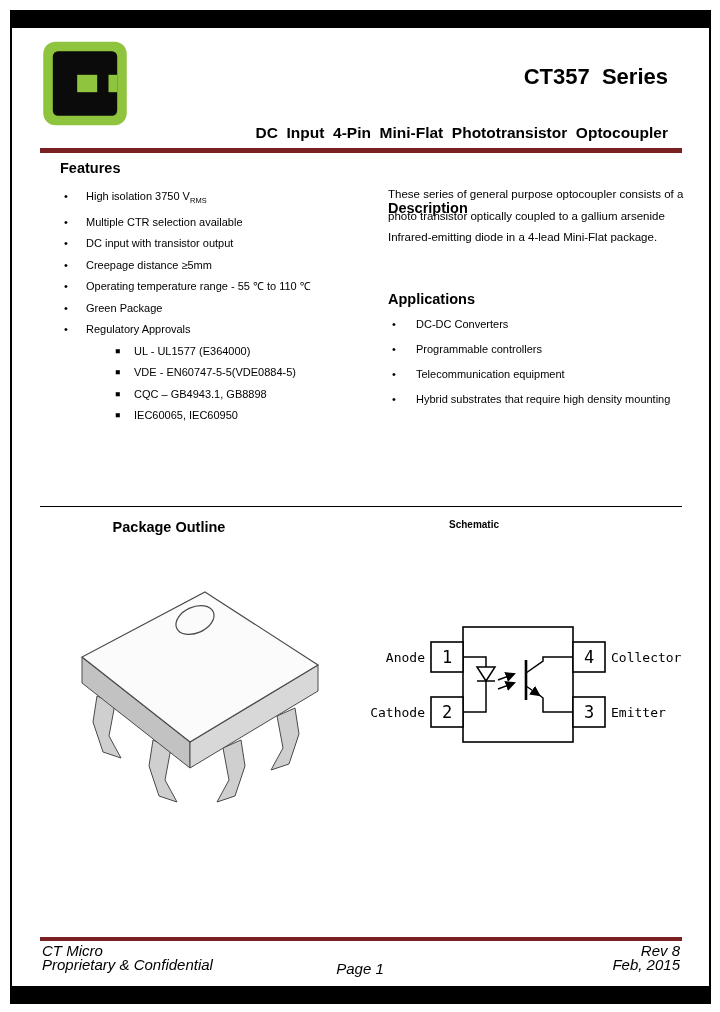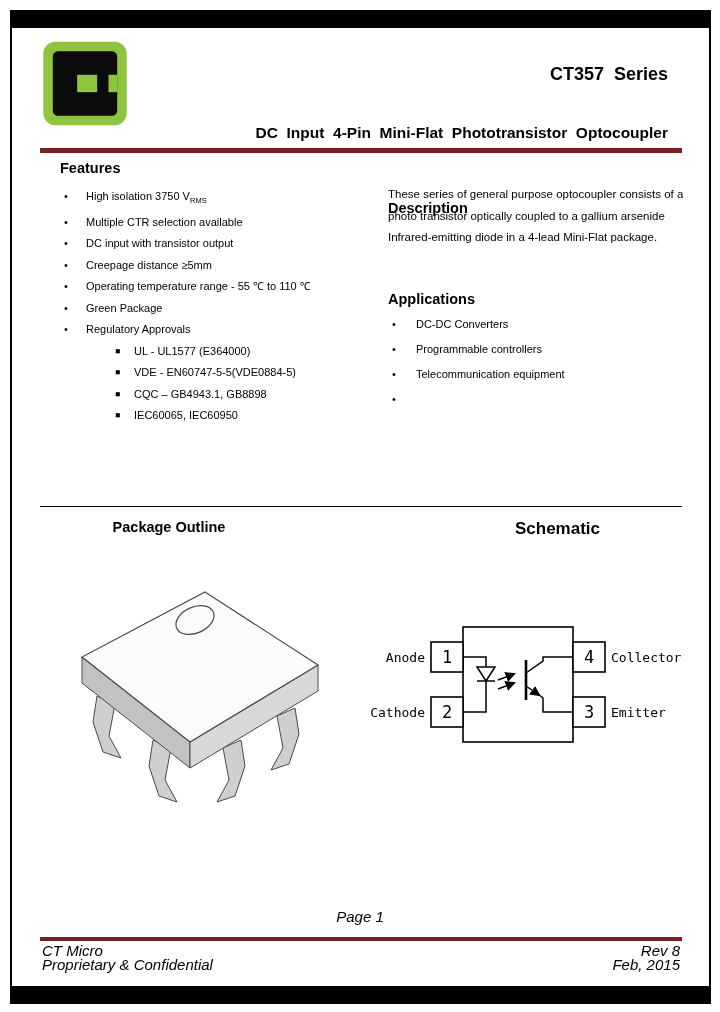--- a/index.html
+++ b/index.html
@@ -6,53 +6,53 @@
   body{
     width:720px;height:1012px;position:relative;background:#fff;color:#000;
     font-family:"Liberation Sans",sans-serif;overflow:hidden;
   }
   .frame{
     position:absolute;left:10px;right:9px;top:10px;bottom:8px;
     border:2px solid #000;border-top-width:18px;border-bottom-width:18px;
     pointer-events:none;
   }
   .logo{position:absolute;left:40px;top:40px;width:90px;height:87px;}
-  .hdr-series{position:absolute;right:52px;top:64px;font-size:18px;font-weight:bold;white-space:pre;}
+  .hdr-series{position:absolute;right:52px;top:64px;font-size:22px;font-weight:bold;white-space:pre;}
   .hdr-title{position:absolute;right:52px;top:100px;font-size:15.5px;font-weight:bold;white-space:pre;margin-top:24px;}
   .rule-maroon{position:absolute;left:40px;right:38px;background:#7a2023;}
   .rule-top{top:148px;height:5px;}
   .rule-bottom{top:937px;height:4px;}
   .rule-thin{position:absolute;left:40px;right:38px;top:506px;height:1px;background:#000;}
   .sec-head{position:absolute;font-size:14.5px;font-weight:bold;}
   .features-head{left:60px;top:160px;}
   .desc-head{left:388px;top:160px;margin-top:40px;}
   .apps-head{left:388px;top:291px;}
   ul{margin:0;padding:0;list-style:none;}
   .features-list{position:absolute;left:62px;top:186px;width:300px;}
   .features-list li{position:relative;padding-left:24px;font-size:11px;line-height:21.5px;}
   .marker{position:absolute;left:2px;top:0;}
   .marker.sq{font-size:8.5px;left:3px;}
   .approvals-list{margin-left:26px;}
   .approvals-list li{position:relative;padding-left:22px;font-size:11px;line-height:21.5px;}
   .desc-text{position:absolute;left:388px;top:184px;width:300px;font-size:11.5px;line-height:21.5px;}
   .apps-list{position:absolute;left:390px;top:314px;width:292px;}
   .apps-list li{position:relative;padding-left:26px;font-size:11px;line-height:21px;margin-bottom:4px;}
   .pkg-title{position:absolute;left:58px;top:519px;width:222px;text-align:center;font-size:14.5px;font-weight:bold;}
-  .sch-title{position:absolute;left:404px;top:519px;width:196px;text-align:right;font-size:17px;font-weight:bold;}
+  .sch-title{position:absolute;left:376px;top:519px;width:196px;text-align:center;font-size:10px;font-weight:bold;}
   .pkg-svg{position:absolute;left:45px;top:562px;width:300px;height:260px;}
   .sch-svg{position:absolute;left:368px;top:612px;width:332px;height:152px;}
   .sline{fill:none;stroke:#000;stroke-width:1.5;}
   .sbox{fill:#fff;stroke:#000;stroke-width:1.6;}
   .stxt{font-family:"DejaVu Sans Mono","Liberation Mono",monospace;}
   .pin-num{font-size:17px;text-anchor:middle;}
   .pin-lab{font-size:13px;}
   .ft{position:absolute;font-size:15px;font-style:italic;}
   .ft-company{left:42px;top:942px;}
   .ft-conf{left:42px;top:956px;}
-  .ft-page{left:0;right:0;text-align:center;top:908px;}
+  .ft-page{left:0;right:0;text-align:center;top:960px;}
   .ft-rev{right:40px;top:942px;text-align:right;}
   .ft-date{right:40px;top:956px;text-align:right;}
   sub{font-size:7.5px;}
 </style>
 </head>
 <body>
 
 <div class="frame"></div>
 
 <div class="logo">
@@ -130,20 +130,21 @@
   <li>
     <span class="marker">•</span>
     <span>Programmable controllers</span>
   </li>
   <li>
     <span class="marker">•</span>
     <span>Telecommunication equipment</span>
   </li>
   <li>
     <span class="marker">•</span>
+    <span>Hybrid substrates that require high density mounting</span>
   </li>
 </ul>
 
 <div class="rule-thin"></div>
 
 <div class="pkg-title">Package Outline</div>
 <div class="sch-title">Schematic</div>
 
 <svg class="pkg-svg" viewBox="0 0 300 260">
 

